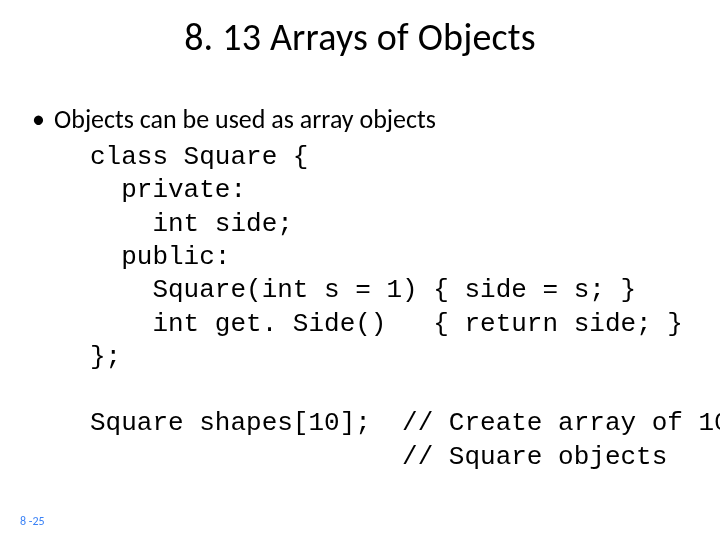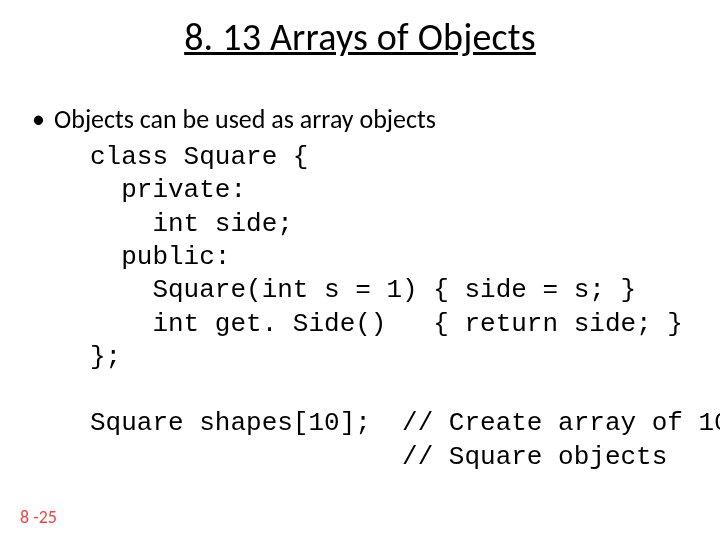--- a/index.html
+++ b/index.html
@@ -17,21 +17,20 @@
     width: 720px;
     height: 540px;
     box-sizing: border-box;
   }
   .title {
     text-align: center;
     font-size: 38px;
     font-weight: 400;
     padding-top: 14px;
     letter-spacing: 0.2px;
-    text-decoration: underline;
   }
   .body {
     padding: 44px 30px 0 30px;
   }
   .bullet {
     display: flex;
     align-items: flex-start;
     font-size: 26px;
     line-height: 1.2;
   }
@@ -46,22 +45,22 @@
     font-size: 26px;
     line-height: 1.28;
     white-space: pre;
     padding-left: 60px;
     padding-top: 6px;
   }
   .footer {
     position: absolute;
     left: 20px;
     bottom: 12px;
-    font-size: 18px;
-    color: #ef4444;
+    font-size: 12px;
+    color: #3b82f6;
   }
 </style>
 </head>
 <body>
 
 <div class="slide">
 
   <div class="title">8. 13 Arrays of Objects</div>
 
   <div class="body">

